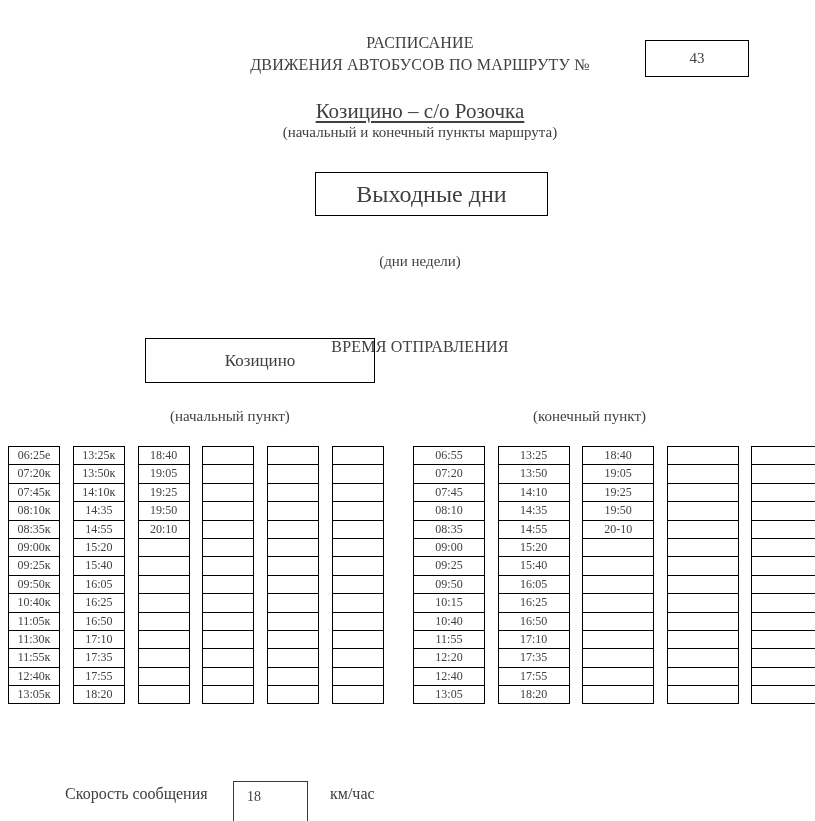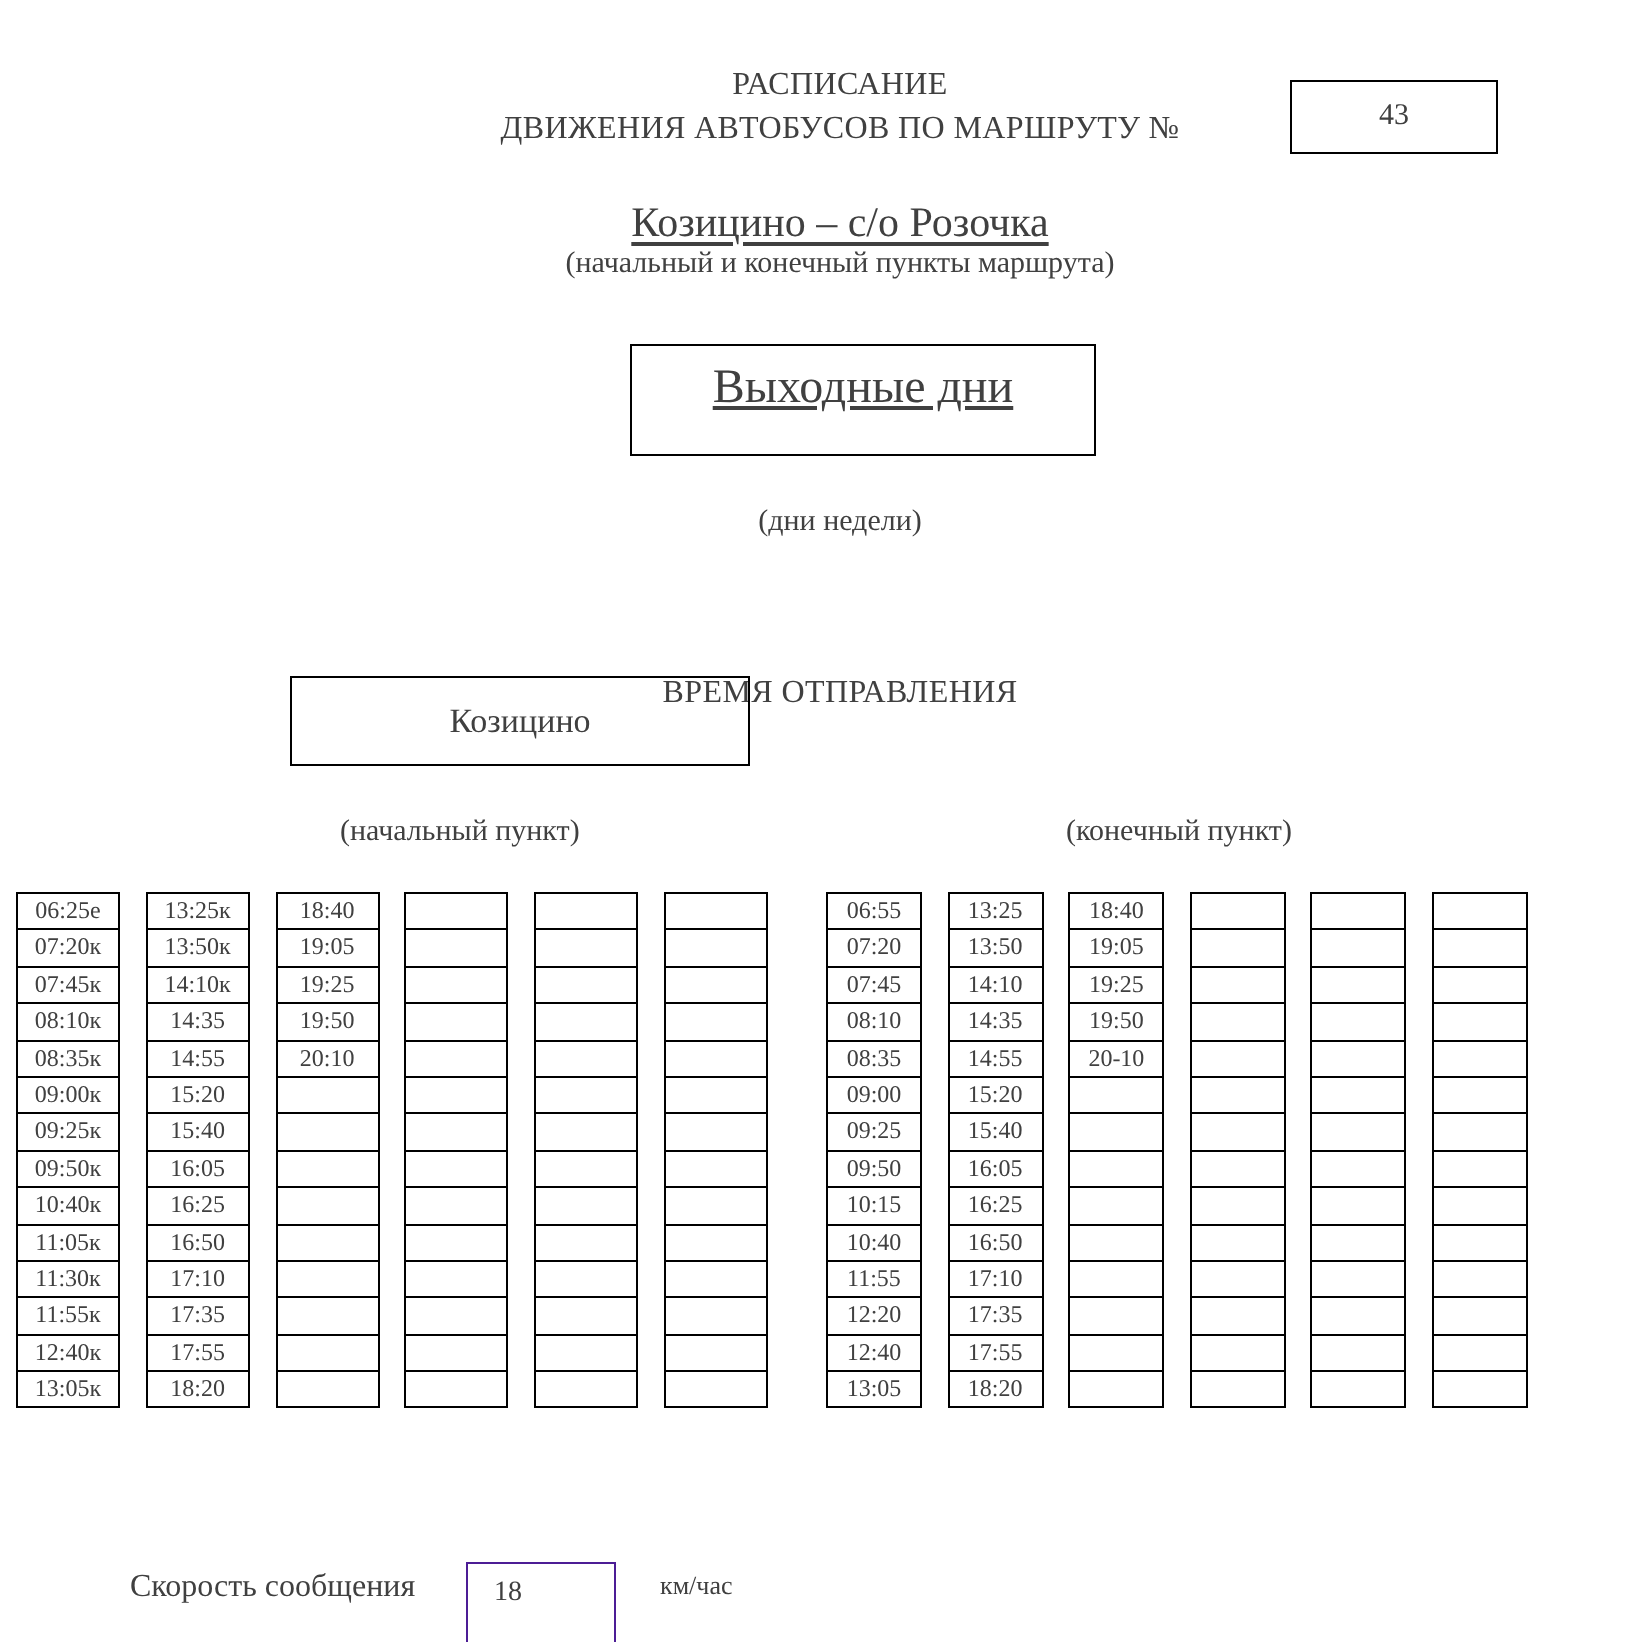--- a/index.html
+++ b/index.html
@@ -12,53 +12,53 @@
   .centered { left:25px; right:0; text-align:center; }
   .title-line { font-size:16px; line-height:21px; letter-spacing:0.2px; }
   .route-number-box {
     left:645px; top:40px; width:104px; height:37px;
     border:1.5px solid #000; box-sizing:border-box;
     display:flex; align-items:center; justify-content:center; font-size:15px;
   }
   .route-name { top:99px; font-size:21px; text-decoration:underline; text-underline-offset:3px; }
   .route-caption { top:124px; font-size:15px; }
   .days-box {
-    left:315px; top:172px; width:233px; height:56px;
-    border:1.5px solid #000; box-sizing:border-box; text-align:center;text-decoration:underline;
+    left:315px; top:172px; width:233px; height:44px;
+    border:1.5px solid #000; box-sizing:border-box; text-align:center;
   }
   .days-value { font-size:24px; margin-top:8px; }
   .days-caption { top:253px; font-size:15px; }
   .departure-title { top:296px; font-size:16px; letter-spacing:0.2px;margin-top:42px; }
   .point-box {
     border:1.5px solid #000; box-sizing:border-box; top:338px; height:45px;
     display:flex; align-items:center; justify-content:center; font-size:17px;
   }
   .start-box { left:145px; width:230px; }
   .end-box { left:500px; width:222px; }
   .point-caption { top:408px; font-size:15px; }
   .start-caption { left:170px; }
   .end-caption { left:533px; }
   .timetable { top:446px; display:flex; }
   .timetable-start { left:8px; gap:12.8px; }
   .timetable-end { left:413px; gap:12.6px; }
   .time-col { display:flex; flex-direction:column; }
   .timetable-start .time-col { width:52px; }
-  .timetable-end .time-col { width:48px; }
+  .timetable-end .time-col { width:72px; }
   .time-cell {
     height:19.4px; box-sizing:border-box; border:1px solid #000; margin-top:-1px;
     font-size:12px; line-height:17.5px; text-align:center; white-space:nowrap;
   }
   .time-cell:first-child { margin-top:0; }
   .speed-label { left:65px; top:785px; font-size:16px; }
   .speed-box {
     left:233px; top:781px; width:75px; height:46px;
     border:1px solid #4c1d95; box-sizing:border-box;
     font-size:14px; padding:7px 0 0 13px;
   }
-  .speed-unit { left:330px; top:785px; font-size:13px; }
+  .speed-unit { left:330px; top:785px; font-size:16px; }
 </style>
 </head>
 <body>
 
 <div class="page">
 
   <div class="abs centered title-line" style="top:32px;">РАСПИСАНИЕ</div>
   <div class="abs centered title-line" style="top:54px;">ДВИЖЕНИЯ АВТОБУСОВ ПО МАРШРУТУ №</div>
 
   <div class="abs route-number-box">

